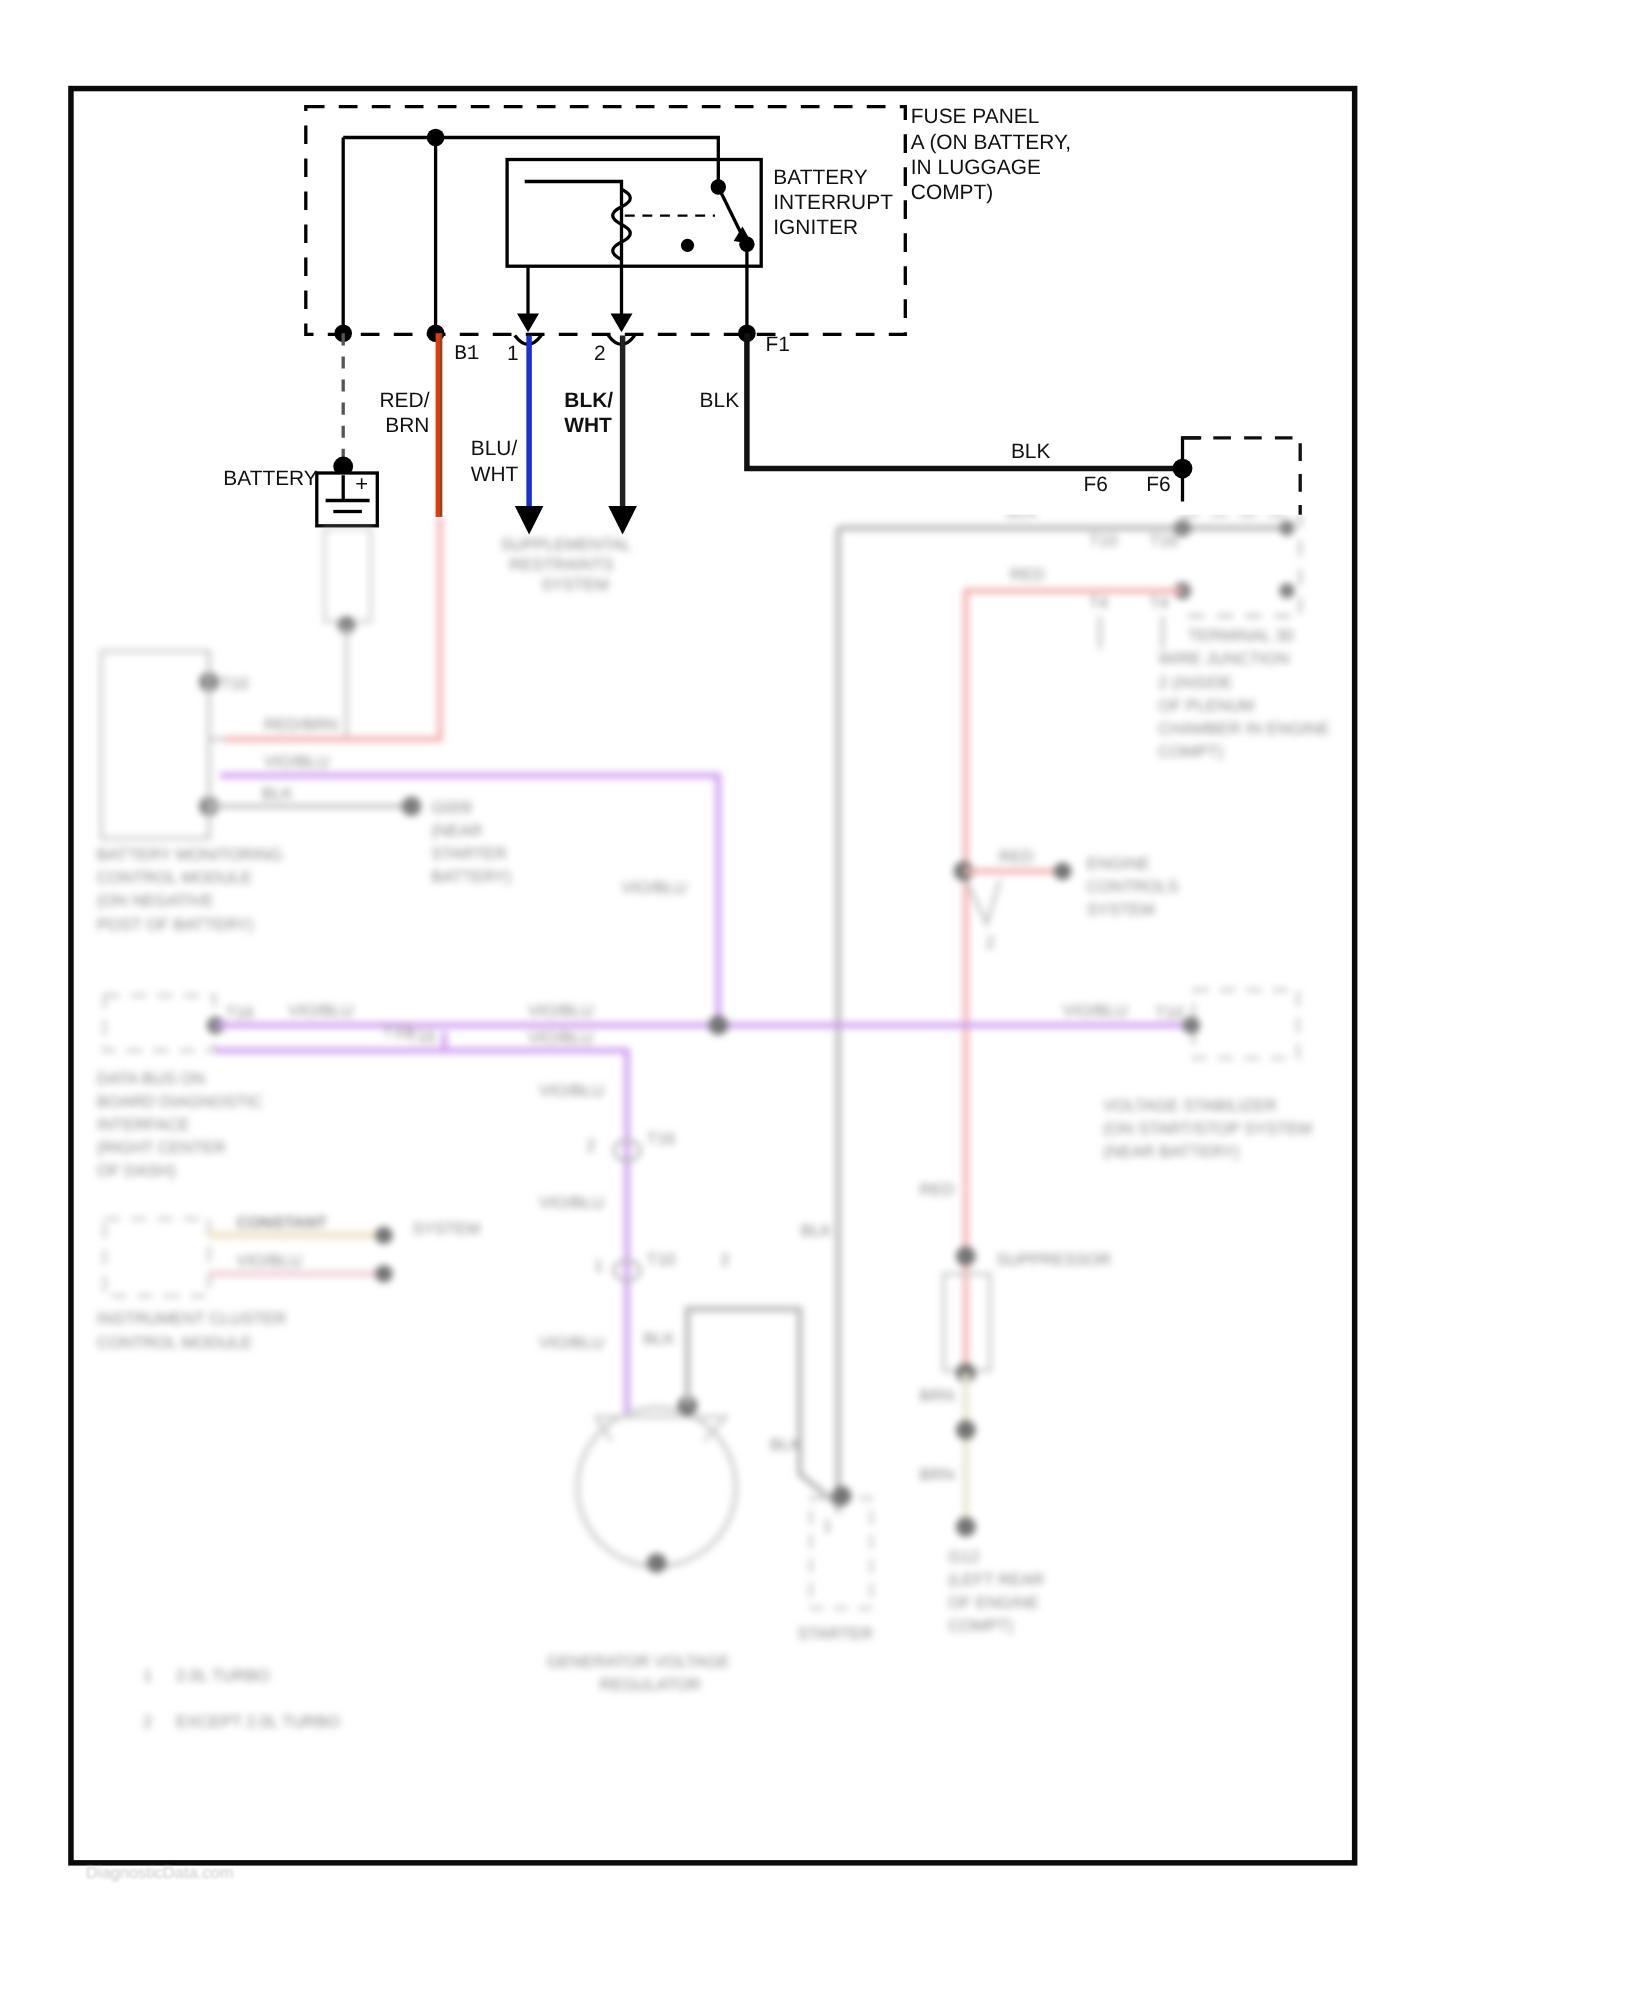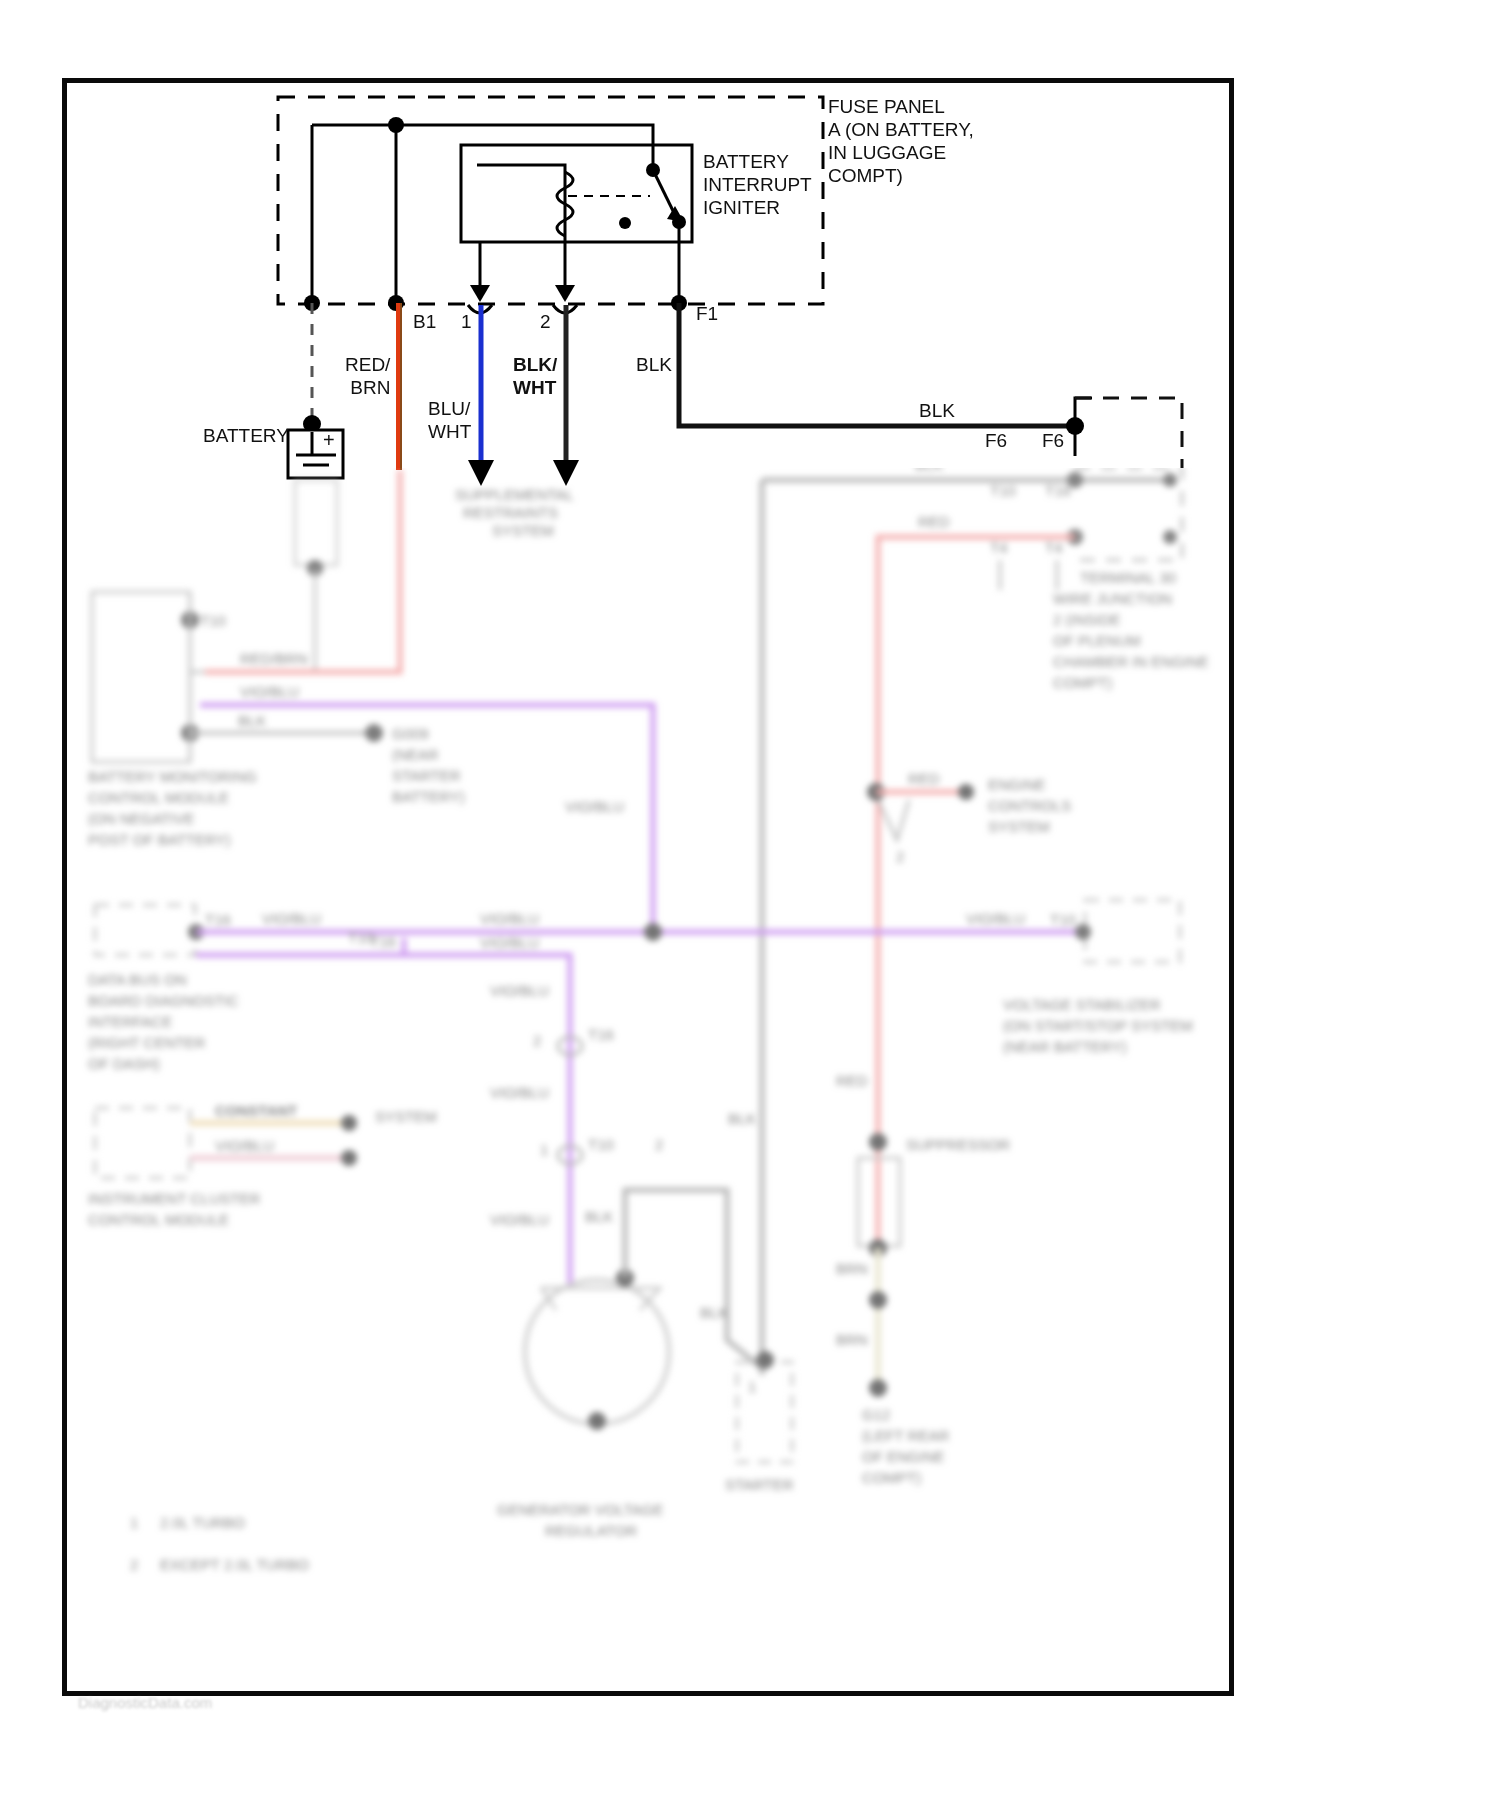--- a/index.html
+++ b/index.html
@@ -80,21 +80,21 @@
     <path d="M679 303 L679 426 L1075 426" fill="none" stroke="#111" stroke-width="5"></path>
 
     <circle cx="1075" cy="426" r="9" fill="#000"></circle>
     <path d="M1092 398 L1075 398 L1075 456" fill="none" stroke="#000" stroke-width="3"></path>
 
     <path d="M1075 398 L1182 398 L1182 468" fill="none" stroke="#111" stroke-width="3" stroke-dasharray="16,12"></path>
   </svg>
 
   <div class="lbl" style="left:828px;top:95px;">FUSE PANEL<br>A (ON BATTERY,<br>IN LUGGAGE<br>COMPT)</div>
   <div class="lbl" style="left:703px;top:150px;">BATTERY<br>INTERRUPT<br>IGNITER</div>
-  <div class="lbl" style="left:413px;top:310px;">B1</div>
+  <div class="lbl" style="left:413px;top:310px;font-family:Liberation Mono, monospace;">B1</div>
   <div class="lbl" style="left:461px;top:310px;">1</div>
   <div class="lbl" style="left:540px;top:310px;">2</div>
   <div class="lbl" style="left:696px;top:302px;">F1</div>
 
   <div class="lbl" style="left:345px;top:353px;text-align:right;">RED/<br>BRN</div>
   <div class="lbl" style="left:428px;top:353px;margin-top:44px;">BLU/<br>WHT</div>
   <div class="lbl" style="left:513px;top:353px;font-weight:bold;">BLK/<br>WHT</div>
   <div class="lbl" style="left:636px;top:353px;">BLK</div>
   <div class="lbl" style="left:919px;top:399px;">BLK</div>
   <div class="lbl" style="left:985px;top:429px;">F6</div>

